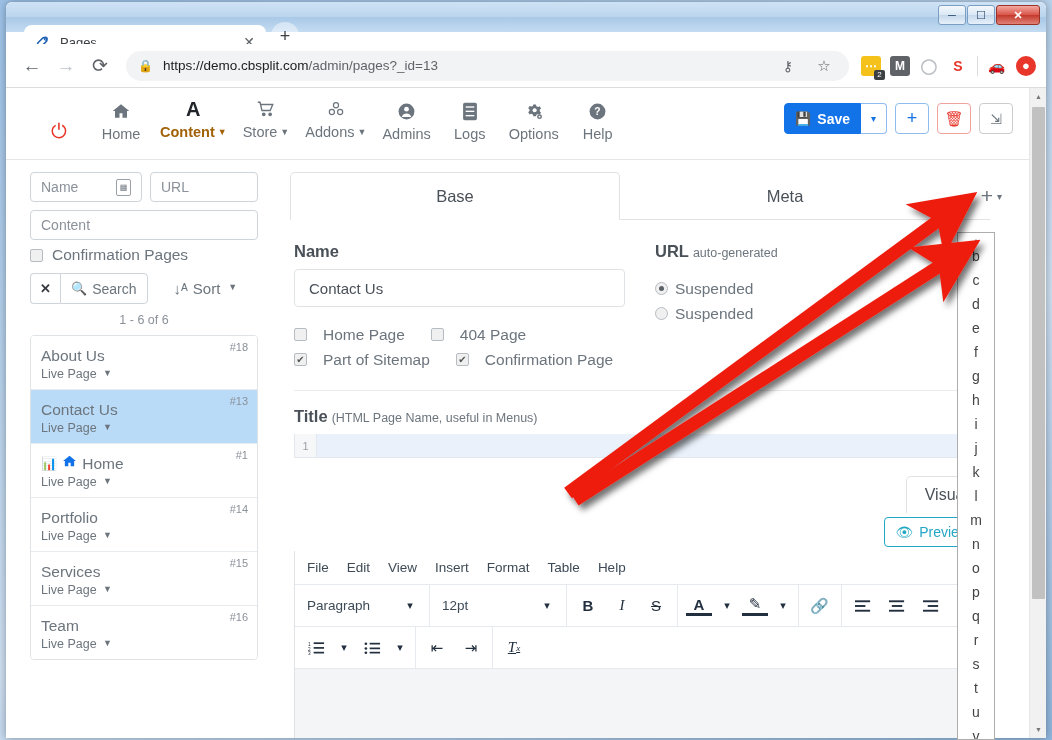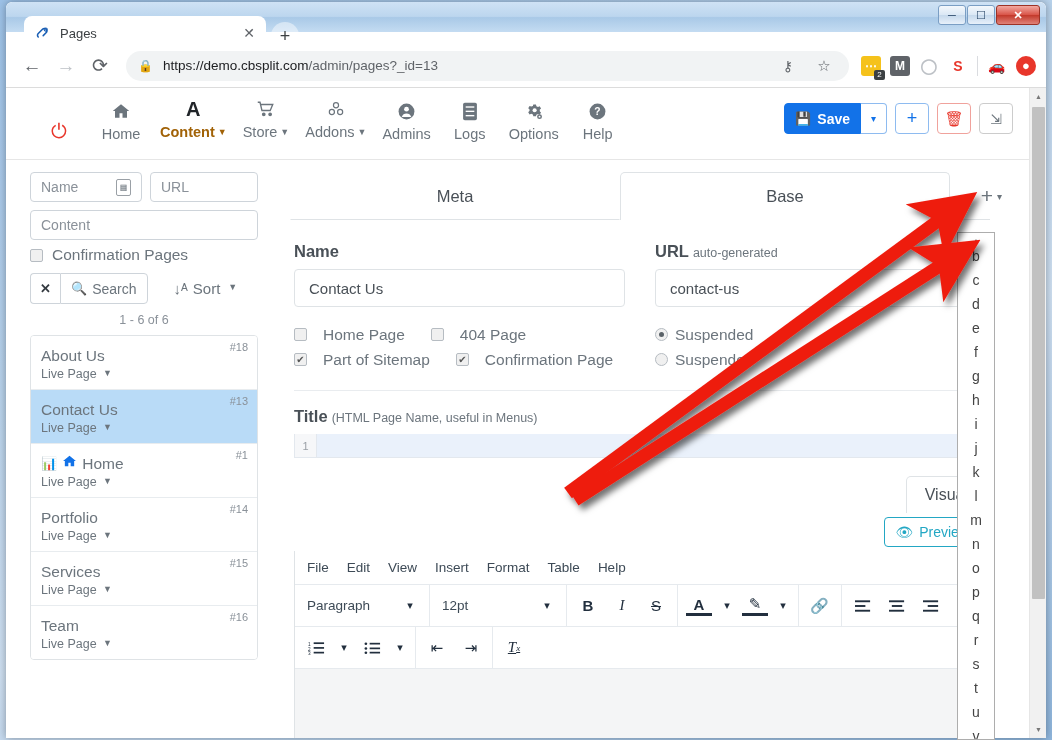--- a/index.html
+++ b/index.html
@@ -38,21 +38,21 @@
   .win-btn.close{
     width:44px;
     background:linear-gradient(180deg,#f2a9a1 0%,#d9564a 48%,#c33a2c 52%,#e08278 100%);
     border-color:#9c3226; color:#fff; font-weight:bold;
   }
   
   .tabstrip{
     position:absolute; left:0; top:14px; width:1040px; height:34px;
   }
   .tab{
-    position:absolute; left:18px; top:0; width:242px; height:34px;
+    position:absolute; left:18px; top:9px; width:242px; height:34px;
     background:#fff; border-radius:8px 8px 0 0;
     display:flex; align-items:center; padding:10px 8px;
   }
   .tab-fav{ width:20px; height:20px; display:flex; align-items:center; justify-content:center; }
   .tab-title{
     flex:1; font-size:13px; color:#3c4043; margin-left:8px;
     white-space:nowrap; overflow:hidden; text-overflow:ellipsis;
   }
   .tab-close{
     width:18px;height:18px;display:flex;align-items:center;justify-content:center;
@@ -479,22 +479,22 @@
         <div class="pitem">
           <span class="pitem-id">#16</span>
           <div class="pitem-name">Team</div>
           <div class="pitem-sub"><span>Live Page</span> <span class="caret">▼</span></div>
         </div>
       </div>
     </div>
 
     <div class="main">
       <div class="tabs" style="position:relative;">
+        <div class="mtab active">Base</div>
         <div class="mtab inactive">Meta</div>
-        <div class="mtab active">Base</div>
         <div class="mtab-fill"></div>
         <div class="plus-menu">
           <span>+</span>
           <span class="cr">▾</span>
         </div>
       </div>
 
       <div class="form">
         <div class="frow">
           <div class="fcol">
@@ -512,21 +512,20 @@
                 <span class="cbox on">✔</span>
                 <span>Part of Sitemap</span>
                 <span class="gap"></span>
                 <span class="cbox on">✔</span>
                 <span>Confirmation Page</span>
               </div>
             </div>
           </div>
           <div class="fcol">
             <div class="flabel"><span>URL</span><span class="hint">auto-generated</span></div>
-            <div class="finput">contact-us</div>
             <div class="opts">
               <div class="opt-line">
                 <span class="rad on"></span>
                 <span>Suspended</span>
               </div>
               <div class="opt-line">
                 <span class="rad"></span>
                 <span>Suspended</span>
               </div>
             </div>

